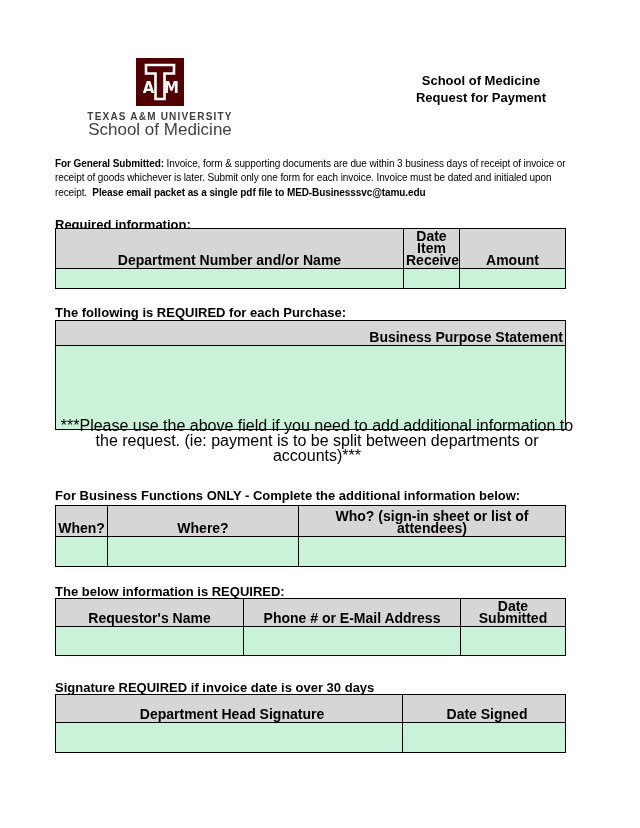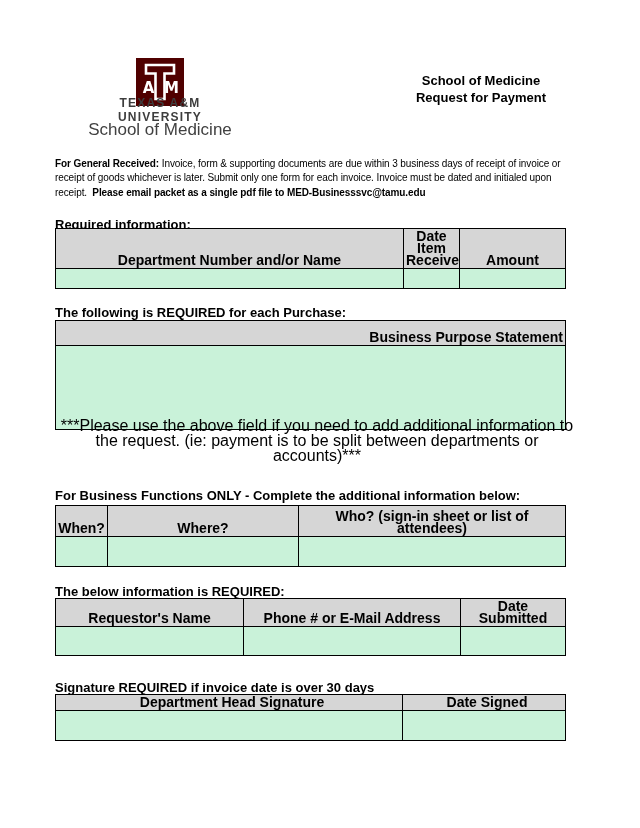--- a/index.html
+++ b/index.html
@@ -10,22 +10,22 @@
     --ink:#1a1a1a;
   }
   *{margin:0;padding:0;box-sizing:border-box;}
   html,body{background:#ffffff;}
   body{font-family:"Liberation Sans",sans-serif;color:var(--ink);}
   .page{position:relative;width:640px;height:828px;background:#ffffff;overflow:hidden;}
 
   
   .logo-box{position:absolute;left:136px;top:58px;width:48px;height:48px;}
   .tm-dot{position:absolute;left:185px;top:100px;width:3px;height:3px;font-size:4px;color:#8a8a8a;line-height:3px;}
-  .brand-university{position:absolute;left:80px;top:96px;width:160px;text-align:center;
-    font-size:12px;font-weight:bold;letter-spacing:1.2px;color:#3d3d3d;}
+  .brand-university{position:absolute;left:80px;top:111px;width:160px;text-align:center;
+    font-size:10px;font-weight:bold;letter-spacing:1.2px;color:#3d3d3d;}
   .brand-school{position:absolute;left:80px;top:120px;width:160px;text-align:center;
     font-size:17px;font-weight:400;color:#414141;}
 
   .doc-title{position:absolute;left:381px;top:72px;width:200px;text-align:center;
     font-size:13px;font-weight:bold;line-height:17px;color:#000;}
 
   
   .intro{position:absolute;left:55px;top:157px;width:528px;font-size:10px;line-height:14.3px;
     letter-spacing:-0.1px;color:#000;}
   .intro b{font-weight:bold;}
@@ -37,21 +37,21 @@
   table.form{position:absolute;left:55px;width:510px;border-collapse:collapse;table-layout:fixed;}
   table.form td{border:1.5px solid var(--border);font-size:14px;overflow:hidden;}
   td.hdr{background:var(--header-gray);font-weight:bold;text-align:center;vertical-align:bottom;
     padding:1px 2px 2px 2px;line-height:12px;color:#000;}
   td.inp{background:var(--input-green);}
 
   .t1{top:228px;} .t1 td.hdr{height:28px;} .t1 td.inp{height:20px;}
   .t2{top:320px;} .t2 td.hdr{height:25px;text-align:right;} .t2 td.inp{height:84px;}
   .t3{top:505px;} .t3 td.hdr{height:31px;} .t3 td.inp{height:30px;}
   .t4{top:598px;padding-left:44px;} .t4 td.hdr{height:27px;} .t4 td.inp{height:29px;}
-  .t5{top:694px;} .t5 td.hdr{height:16px;padding-left:8px;} .t5 td.inp{height:30px;}
+  .t5{top:694px;} .t5 td.hdr{height:28px;padding-left:8px;} .t5 td.inp{height:30px;}
 
   .caption{position:absolute;left:55px;top:418px;width:524px;text-align:center;
     font-size:16px;line-height:15px;color:#000;}
 </style>
 </head>
 <body>
 
 <div class="page">
 
   <div class="logo-box">
@@ -65,21 +65,21 @@
   <div class="tm-dot">.</div>
 
   <div class="brand-university">TEXAS A&amp;M UNIVERSITY</div>
   <div class="brand-school">School of Medicine</div>
 
   <div class="doc-title">
     <div>School of Medicine</div>
     <div>Request for Payment</div>
   </div>
 
-  <div class="intro"><b>For General Received:</b><span> Invoice, form &amp; supporting documents are due within 3 business days of receipt of invoice or receipt of goods whichever is later. Submit only one form for each invoice. Invoice must be dated and initialed upon receipt.&nbsp; </span><b>Please email packet as a single pdf file to MED-Businesssvc@tamu.edu</b></div>
+  <div class="intro"><b>For General Submitted:</b><span> Invoice, form &amp; supporting documents are due within 3 business days of receipt of invoice or receipt of goods whichever is later. Submit only one form for each invoice. Invoice must be dated and initialed upon receipt.&nbsp; </span><b>Please email packet as a single pdf file to MED-Businesssvc@tamu.edu</b></div>
 
   <div class="sec-label" style="top:217px;">Required information:</div>
   <table class="form t1">
     <colgroup>
         <col style="width:348px">
         <col style="width:56px">
         <col style="width:106px">
       </colgroup>
     <tbody>
         <tr>

